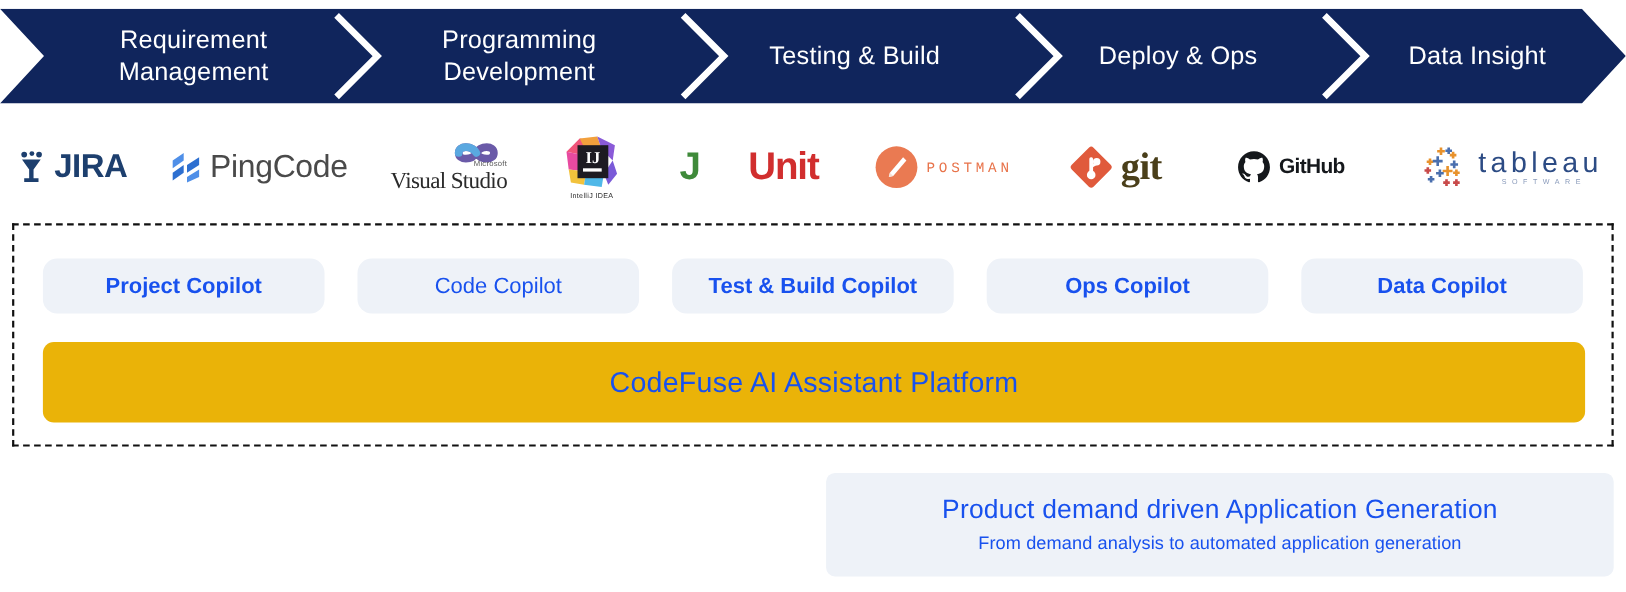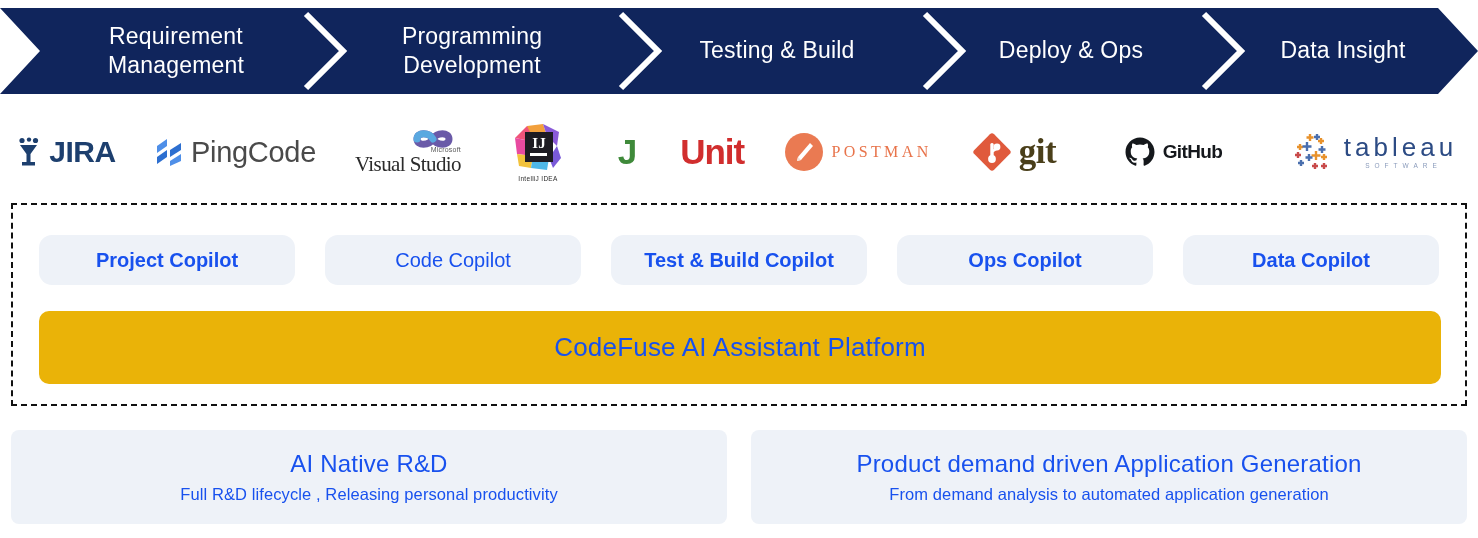--- a/index.html
+++ b/index.html
@@ -116,24 +116,24 @@
   
   .junit-word {
     font-size: 35px;
     font-weight: bold;
     letter-spacing: -1px;
   }
   .junit-j { color: #3f8a3a; }
   .junit-rest { color: #d12e2e; margin-left: 44px; }
   
   .postman-word {
-    font-size: 16px;
+    font-size: 13px;
     color: #e8734a;
     letter-spacing: 3.4px;
-    font-family: Liberation Serif, serif;
+    font-family: Liberation Mono, monospace;
   }
   
   .git-word {
     font-size: 35px;
     font-weight: bold;
     color: #4a3f1a;
     letter-spacing: -0.5px;
     font-family: "Liberation Serif", serif;
   }
   
@@ -405,21 +405,17 @@
     <div class="copilot-box" style="left:312px;width:256px">Code Copilot</div>
     <div class="copilot-box bold" style="left:598px;width:256px">Test &amp; Build Copilot</div>
     <div class="copilot-box bold" style="left:884px;width:256px">Ops Copilot</div>
     <div class="copilot-box bold" style="left:1170px;width:256px">Data Copilot</div>
   </div>
 
   <div class="platform-bar">CodeFuse AI Assistant Platform</div>
 </div>
 
 <div class="bottom-row">
-  <div class="bottom-card" style="left:0px;width:716px">
-    <div class="bc-title">AI Native R&amp;D</div>
-    <div class="bc-sub">Full R&amp;D lifecycle , Releasing personal productivity</div>
-  </div>
   <div class="bottom-card" style="left:740px;width:716px">
     <div class="bc-title">Product demand driven Application Generation</div>
     <div class="bc-sub">From demand analysis to automated application generation</div>
   </div>
 </div>
 
 </body></html>

